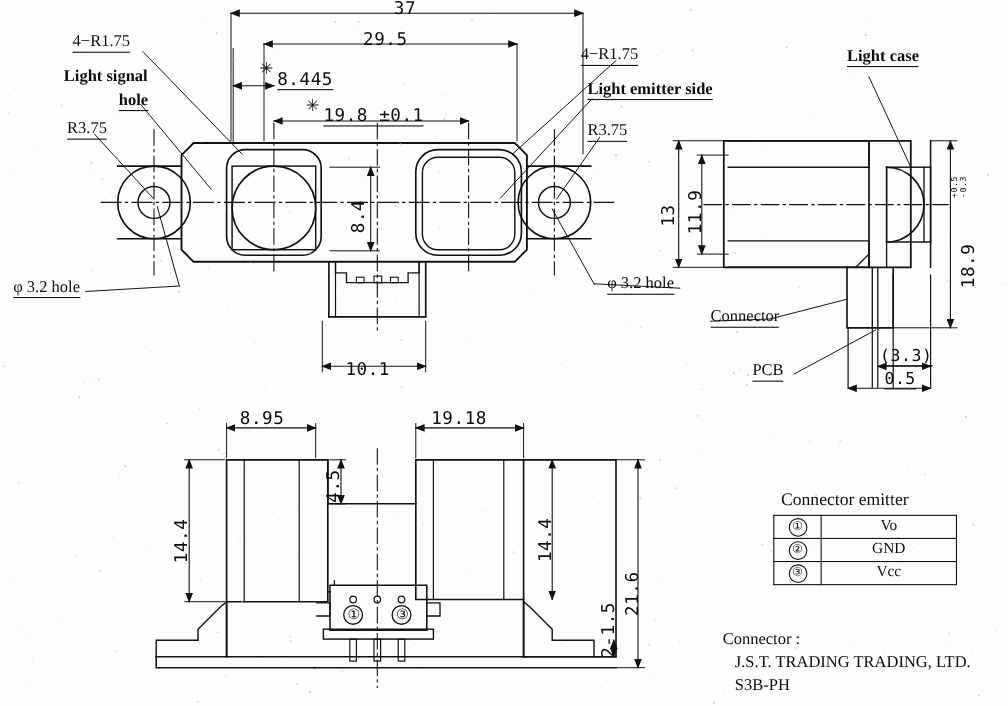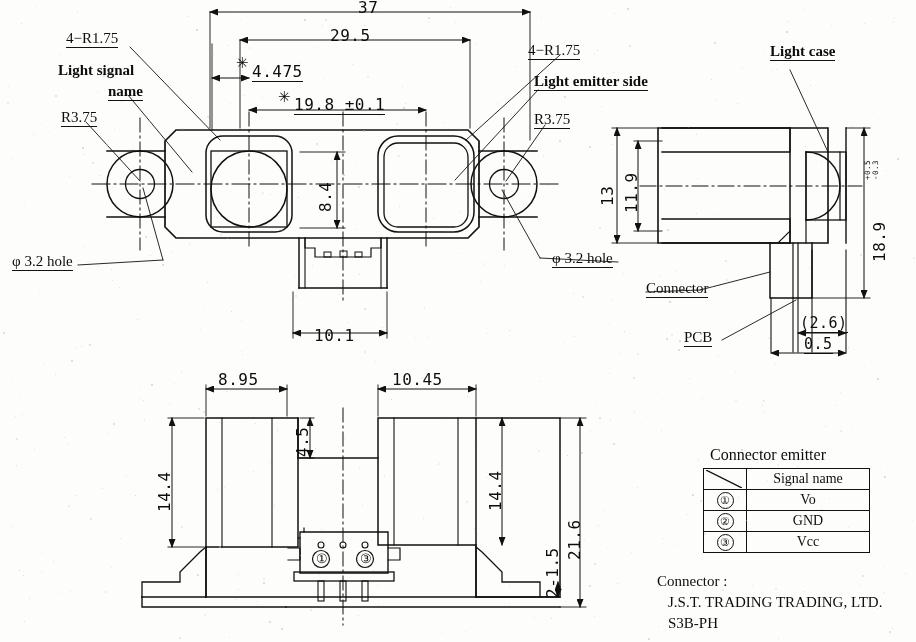--- a/index.html
+++ b/index.html
@@ -273,72 +273,64 @@
     <path d="M560,607 L586,607" stroke-width="0.9"></path>
   </g>
 
   </g>
 </svg>
 </div>
 
 <div class="lbl dim" style="left:358px;top:0px;font-size:16px;">37</div>
 <div class="lbl dim" style="left:330px;top:28px;font-size:16px;">29.5</div>
 <div class="lbl" style="left:236px;top:56px;font-size:15px;">✳</div>
-<div class="lbl dim ul" style="left:252px;top:64px;font-size:16px;">4.475</div>
+<div class="lbl dim ul" style="left:252px;top:64px;font-size:16px;">8.445</div>
 <div class="lbl" style="left:278px;top:90px;font-size:15px;">✳</div>
 <div class="lbl dim ul" style="left:294px;top:97px;font-size:16px;">19.8 ±0.1</div>
 <div class="lbl dim rot90" style="left:318px;top:212px;font-size:16px;">8.4</div>
 <div class="lbl dim" style="left:314px;top:328px;font-size:16px;">10.1</div>
 
 <div class="lbl ul" style="left:66px;top:31px;font-size:15px;">4−R1.75</div>
 <div class="lbl" style="left:58px;top:63px;font-size:15px;font-weight:600;">Light signal</div>
-<div class="lbl ul" style="left:108px;top:84px;font-size:15px;font-weight:600;">name</div>
+<div class="lbl ul" style="left:108px;top:84px;font-size:15px;font-weight:600;">hole</div>
 <div class="lbl ul" style="left:61px;top:110px;font-size:15px;">R3.75</div>
 <div class="lbl ul" style="left:12px;top:254px;font-size:15px;">φ 3.2 hole</div>
 
 <div class="lbl ul" style="left:528px;top:43px;font-size:15px;">4−R1.75</div>
 <div class="lbl ul" style="left:534px;top:74px;font-size:15px;font-weight:600;">Light emitter side</div>
 <div class="lbl ul" style="left:534px;top:112px;font-size:15px;">R3.75</div>
 <div class="lbl ul" style="left:552px;top:251px;font-size:15px;">φ 3.2 hole</div>
 
 <div class="lbl dim rot90" style="left:600px;top:206px;font-size:16px;">13</div>
 <div class="lbl dim rot90" style="left:624px;top:213px;font-size:16px;">11.9</div>
 <div class="lbl dim rot90" style="left:872px;top:262px;font-size:16px;">18.9</div>
 <div class="lbl dim rot90" style="left:864px;top:180px;font-size:7.5px;">+0.5</div>
 <div class="lbl dim rot90" style="left:872px;top:180px;font-size:7.5px;">-0.3</div>
-<div class="lbl dim ul" style="left:800px;top:316px;font-size:15px;">(2.6)</div>
+<div class="lbl dim ul" style="left:800px;top:316px;font-size:15px;">(3.3)</div>
 <div class="lbl dim ul" style="left:804px;top:337px;font-size:15px;">0.5</div>
 
 <div class="lbl ul" style="left:770px;top:44px;font-size:15px;font-weight:600;">Light case</div>
 <div class="lbl ul" style="left:646px;top:281px;font-size:15px;">Connector</div>
 <div class="lbl ul" style="left:684px;top:330px;font-size:15px;">PCB</div>
 
 <div class="lbl dim" style="left:218px;top:372px;font-size:16px;">8.95</div>
-<div class="lbl dim" style="left:392px;top:372px;font-size:16px;">10.45</div>
+<div class="lbl dim" style="left:392px;top:372px;font-size:16px;">19.18</div>
 <div class="lbl dim rot90" style="left:157px;top:512px;font-size:16px;">14.4</div>
 <div class="lbl dim rot90" style="left:295px;top:457px;font-size:16px;">4.5</div>
 <div class="lbl dim rot90" style="left:488px;top:511px;font-size:16px;">14.4</div>
 <div class="lbl dim rot90" style="left:545px;top:598px;font-size:16px;">2-1.5</div>
 <div class="lbl dim rot90" style="left:567px;top:560px;font-size:16px;">21.6</div>
 
 <div class="lbl" style="left:316px;top:552px;font-size:13px;">①</div>
 <div class="lbl" style="left:360px;top:552px;font-size:13px;">③</div>
 
 <div class="lbl" style="left:710px;top:447px;font-size:16px;">Connector emitter</div>
 
 <table class="tbl" style="left:703px;top:468px;">
   <tbody>
-      <tr>
-    <td class="num">
-      <svg width="36" height="18" style="display:block">
-        <line x1="0" y1="0" x2="36" y2="18" stroke="#111" stroke-width="1.3"></line>
-      </svg>
-    </td>
-    <td class="nm">Signal name</td>
-  </tr>
   <tr>
     <td class="num"><span class="circnum">①</span></td>
     <td class="nm">Vo</td>
   </tr>
   <tr>
     <td class="num"><span class="circnum">②</span></td>
     <td class="nm">GND</td>
   </tr>
   <tr>
     <td class="num"><span class="circnum">③</span></td>

